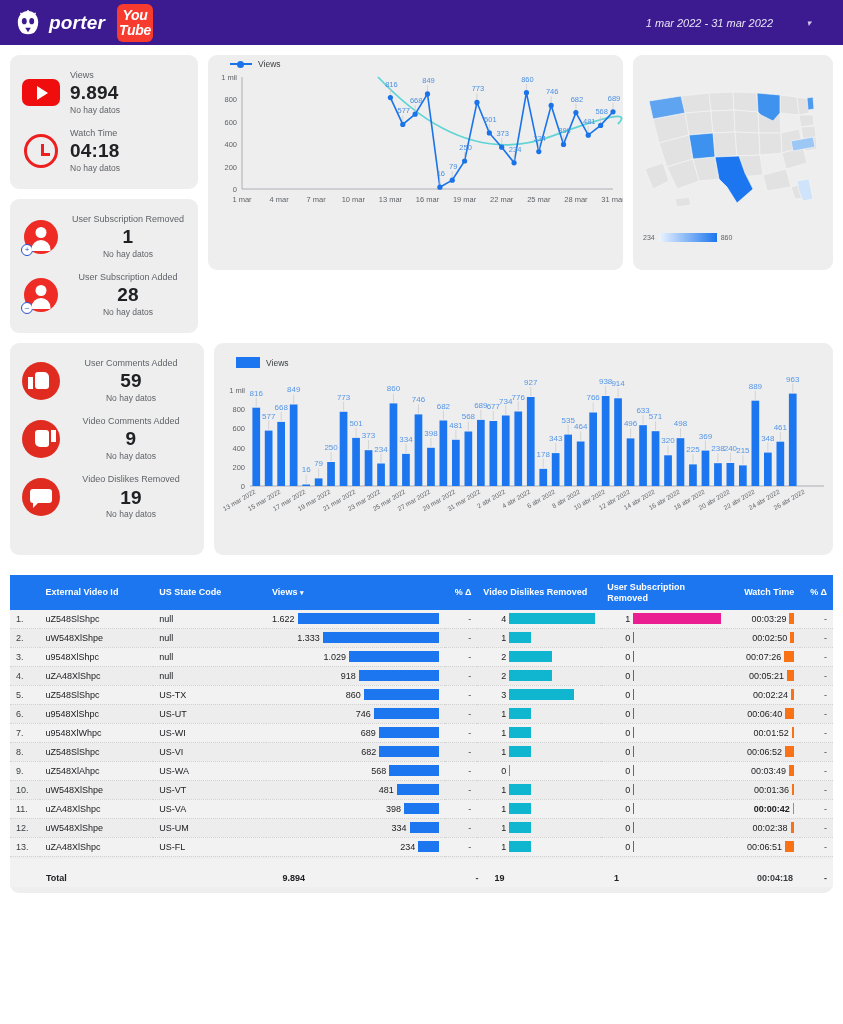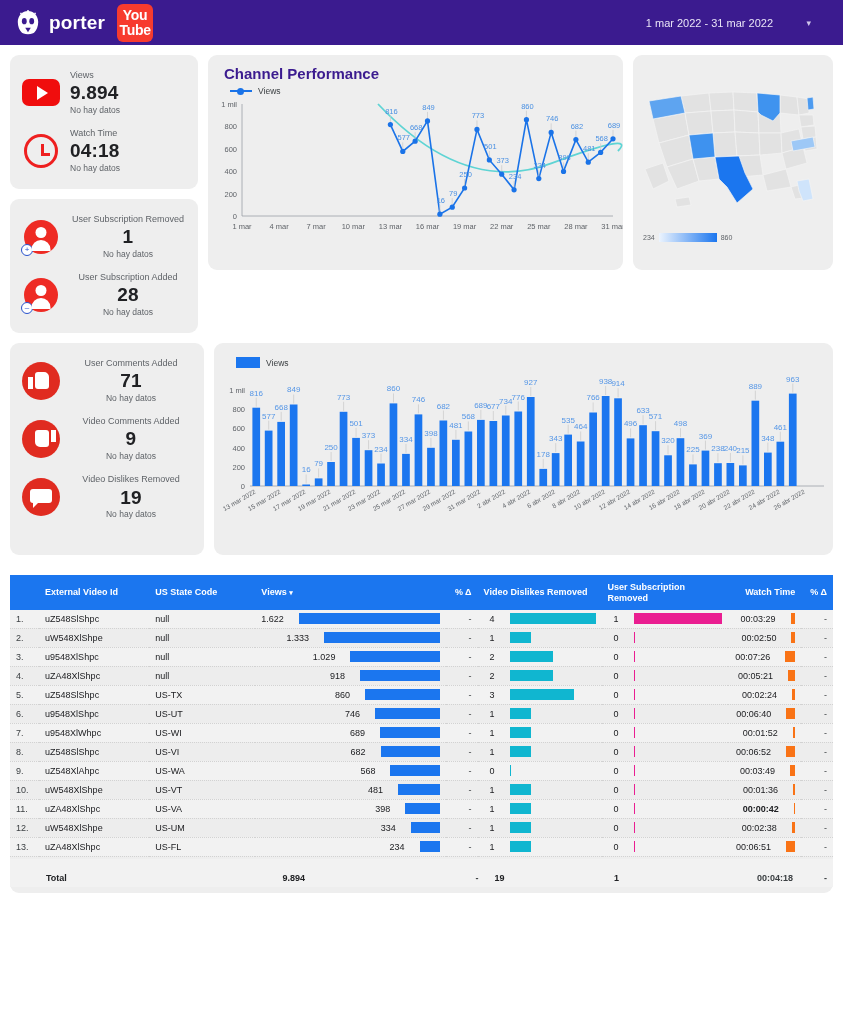--- a/index.html
+++ b/index.html
@@ -8,21 +8,21 @@
     width:843px; height:1024px;
     background:#ffffff;
     font-family:"Liberation Sans", sans-serif;
     color:#202124;
     overflow:hidden;
   }
 
   
   .topbar{
     height:45px; background:#3b1b8f; display:flex; align-items:center;
-    padding:0 14px; position:relative;
+    padding:0 14px; position:relative;font-style:italic;
   }
   .brand{ display:flex; align-items:center; gap:7px; }
   .brand-logo{ width:28px; height:26px; }
   .brand-name{ color:#fff; font-size:19px; font-weight:bold; letter-spacing:.2px; }
   .yt-badge{
     width:36px;height:38px;background:#f73b2e;border-radius:6px;margin-left:12px;
     display:flex;flex-direction:column;align-items:center;justify-content:center;
     color:#fff;font-weight:bold;line-height:1.02;
   }
   .yt-badge span{ font-size:14px; letter-spacing:-.3px; }
@@ -106,21 +106,21 @@
   thead th{
     background:#1b76ef; color:#fff; font-size:9px; font-weight:bold;
     text-align:left; padding:7px 6px; vertical-align:middle; line-height:1.15;
   }
   thead th.r{ text-align:right; }
   tbody td{ padding:4px 6px; border-bottom:1px dotted #d2d2d2; color:#202124; font-size:9px;}
   tbody tr:nth-child(odd){ background:#f2f2f2; }
   tbody tr:nth-child(even){ background:#ededed; }
   .idx{ width:26px; color:#3c4043; }
   .numcell{ display:flex; align-items:center; justify-content:flex-end; gap:0; }
-  .numcell .v{ text-align:right; padding-right:15px; }
+  .numcell .v{ text-align:right; padding-right:3px; }
   .bar{ height:11px; }
   .bar.blue{ background:#1b76ef; }
   .bar.cyan{ background:#10b6d0; }
   .bar.pink{ background:#ea1e91; }
   .bar.orange{ background:#f97316; }
   .dash{ text-align:right; color:#3c4043; }
   .tot td{ background:transparent; border:none; font-weight:bold; font-size:9px; padding-top:14px;}
   .pager{ display:flex; justify-content:flex-end; align-items:center; gap:12px;
           font-size:9px; color:#3c4043; padding:6px 26px 4px 0; }
   .pg-btn{ color:#9aa0a6; font-size:13px; }
@@ -198,21 +198,20 @@
           <div class="kpi-text">
             <div class="kpi-title">User Subscription Added</div>
             <div class="kpi-val">28</div>
             <div class="kpi-sub">No hay datos</div>
           </div>
         </div>
       </div>
     </div>
 
     <div class="card chart-card" style="width:415px;height:215px;">
-      <div class="chart-title">Channel Performance</div>
       <div class="legend">
         <span class="legend-line"></span>
         <span>Views</span>
       </div>
       <svg id="lineChart" width="415" height="150" viewBox="0 0 415 150">
           <line x1="34" y1="8" x2="34" y2="120" stroke="#9aa0a6" stroke-width="0.8"></line>
           <line x1="34" y1="120" x2="405" y2="120" stroke="#9aa0a6" stroke-width="0.8"></line>
           <text x="29" y="123" text-anchor="end" class="axis-txt">0</text>
           <text x="29" y="100.6" text-anchor="end" class="axis-txt">200</text>
           <text x="29" y="78.19999999999999" text-anchor="end" class="axis-txt">400</text>
@@ -347,21 +346,21 @@
   <div class="row" style="margin-top:10px;">
     <div class="card kpi-group" style="width:194px;height:212px;">
       <div class="kpi center">
         <div class="kpi-ico">
             <div class="ic-thumb">
               <div class="tb"></div>
             </div>
           </div>
         <div class="kpi-text">
           <div class="kpi-title">User Comments Added</div>
-          <div class="kpi-val">71</div>
+          <div class="kpi-val">59</div>
           <div class="kpi-sub">No hay datos</div>
         </div>
       </div>
       <div class="kpi center">
         <div class="kpi-ico">
             <div class="ic-thumb down">
               <div class="tb"></div>
             </div>
           </div>
         <div class="kpi-text">

